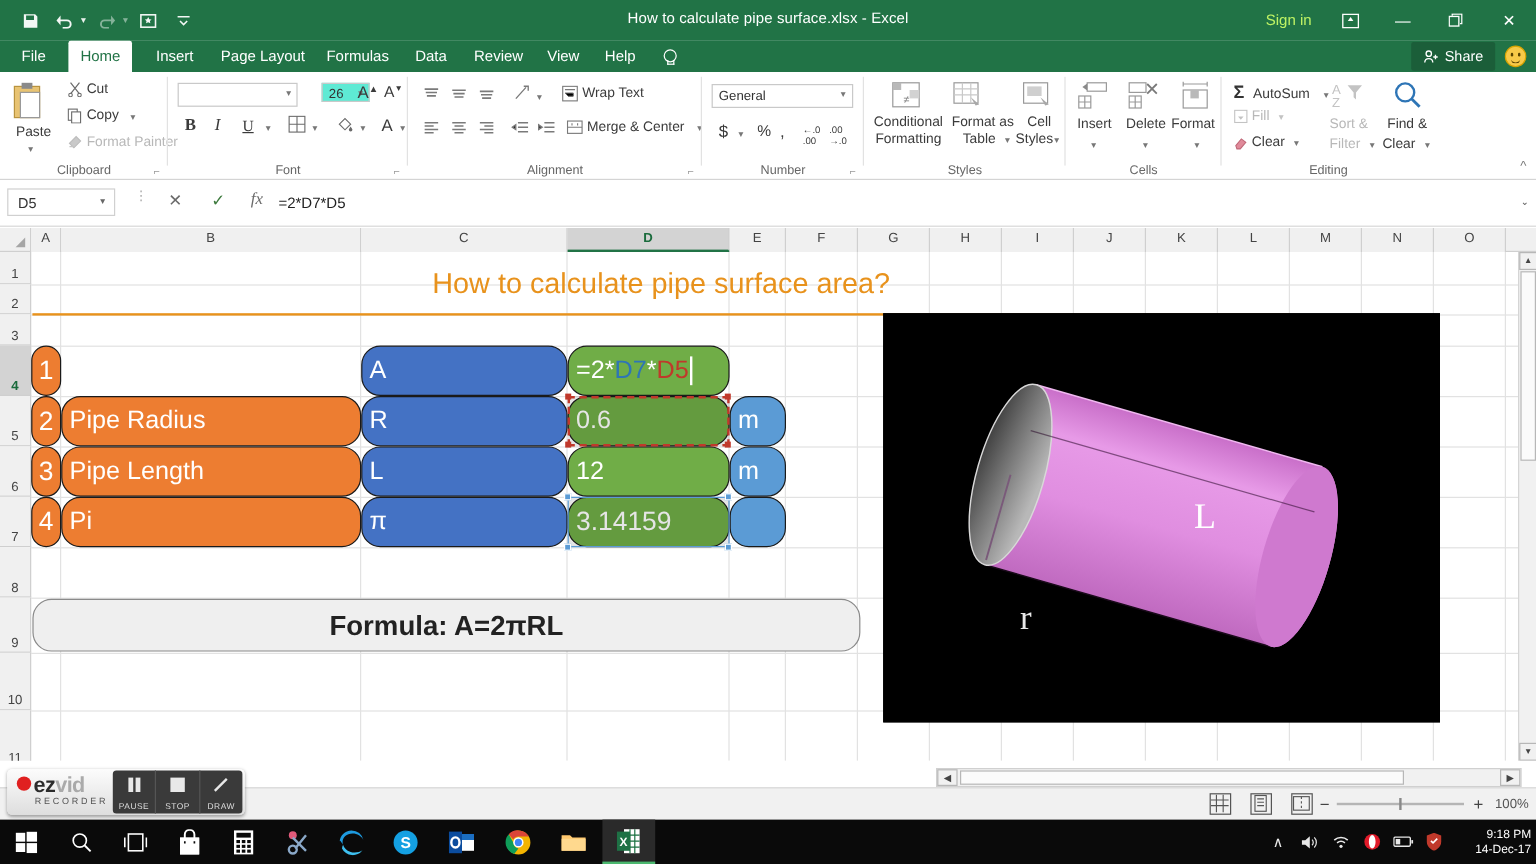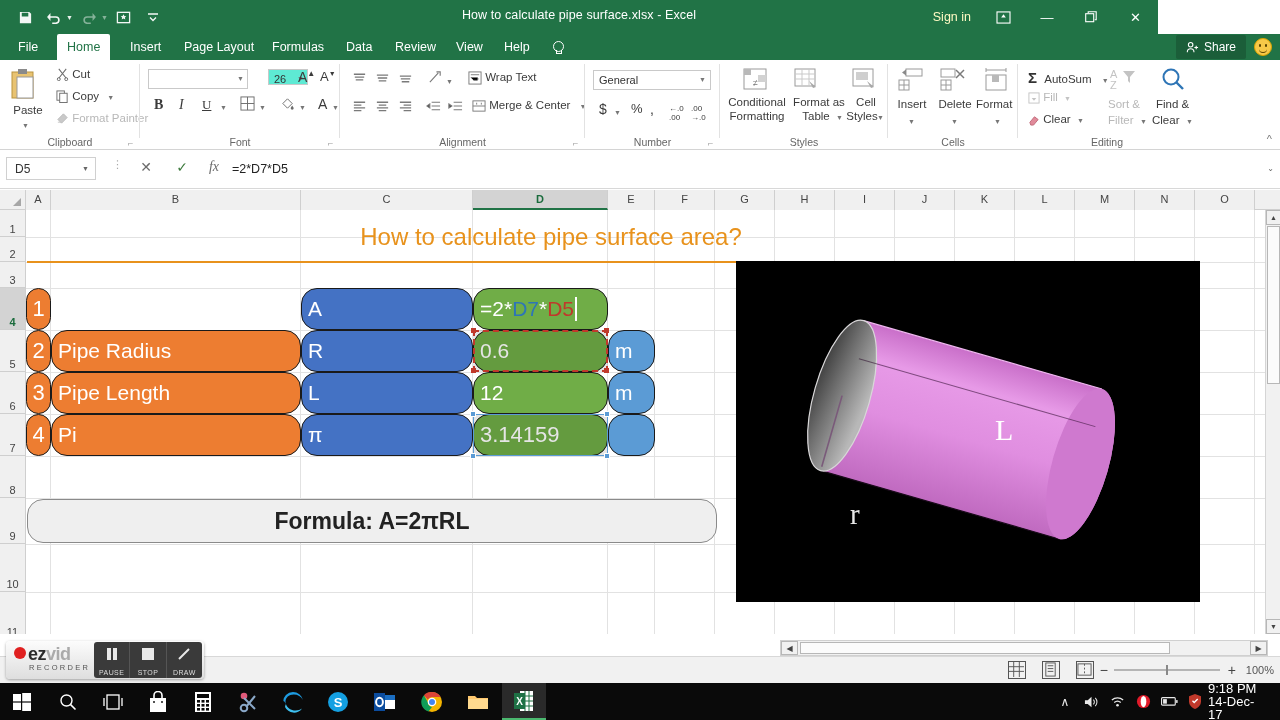--- a/index.html
+++ b/index.html
@@ -6,34 +6,34 @@
   html, body {
     width: 1280px; height: 720px;
     overflow: hidden;
     font-family: "Liberation Sans", sans-serif;
     background: #fff;
   }
   #app { position: relative; width: 1280px; height: 720px; }
 
   
   .titlebar {
-    position: absolute; top: 0; left: 0; width: 1158px; height: 34px;
+    position: absolute; top: 0; left: 0; width: 1280px; height: 34px;
     background: #217346; color: #fff;
   }
   .qat { position: absolute; left: 12px; top: 0; height: 34px; display: flex; align-items: center; gap: 3px; }
   .qat-btn { width: 26px; height: 26px; display: flex; align-items: center; justify-content: center;
              color: #fff; font-size: 14px; opacity: .95; }
   .qat-btn.dim { opacity: .45; }
   .qat-caret { font-size: 7px; margin-left: -4px; opacity: .9; }
   .title-text {
     position: absolute; left: 0; right: 0; top: 8px; text-align: center;
     font-size: 12.5px; color: #fff; letter-spacing: .1px;
   }
   .tb-right { position: absolute; right: 0; top: 0; height: 34px; display: flex; align-items: center; }
-  .signin { font-size: 12.5px; color: #fef9c3; padding: 0 10px; }
+  .signin { font-size: 12.5px; color: #bef264; padding: 0 10px; }
   .tb-ico { width: 44px; height: 34px; display: flex; align-items: center; justify-content: center;
             color: #fff; font-size: 13px; }
   .tb-ico.close { width: 45px; }
 
   
   .tabstrip {
     position: absolute; top: 34px; left: 0; width: 1280px; height: 26px;
     background: #217346;
   }
   .tab { position: absolute; top: 0; height: 26px; line-height: 26px; padding: 0 10px;
@@ -181,21 +181,21 @@
   .ez-glyph { position: absolute; top: 5px; left: 50%; transform: translateX(-50%); }
 
   
   .taskbar { position: absolute; left: 0; top: 683px; width: 1280px; height: 37px; background: #0a0a0a; }
   .tb-item { position: absolute; top: 0; width: 44px; height: 37px; display: flex;
              align-items: center; justify-content: center; }
   .tb-item.active { background: #2a2a2a; border-bottom: 2px solid #4bb86f; }
   .tray { position: absolute; right: 0; top: 0; height: 37px; display: flex; align-items: center; }
   .tray-ico { width: 26px; height: 37px; display: flex; align-items: center; justify-content: center;
               color: #e8e8e8; font-size: 12px; }
-  .clock { width: 72px; text-align: left; color: #fff; font-size: 13px; line-height: 13px; padding-right: 16px; }
+  .clock { width: 72px; text-align: right; color: #fff; font-size: 10px; line-height: 13px; padding-right: 4px; }
 </style>
 </head>
 <body>
 
 <div id="app">
 
   <div class="titlebar">
     <div class="qat">
       <div class="qat-btn">
         <svg width="15" height="15" viewBox="0 0 16 16">

